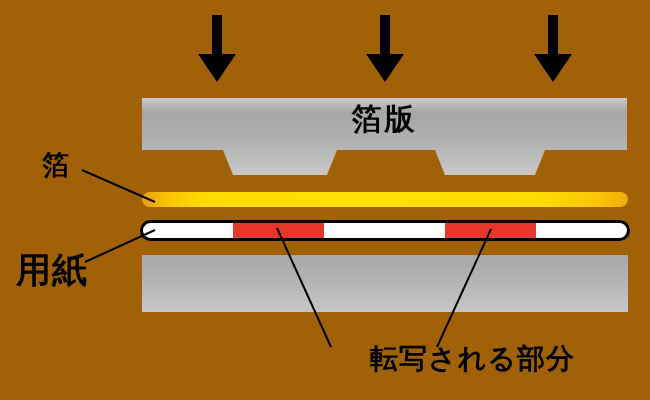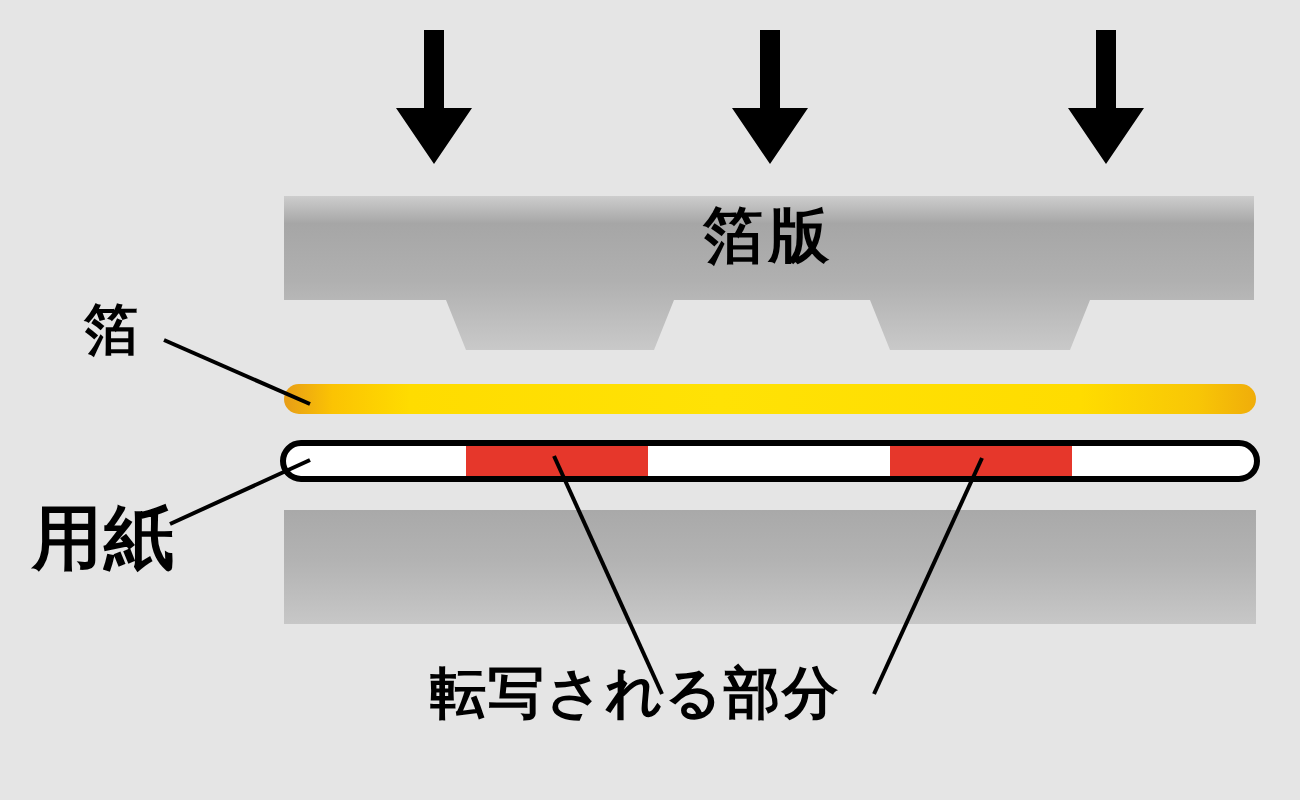--- a/index.html
+++ b/index.html
@@ -1,18 +1,18 @@
 <!DOCTYPE html>
 <html><head>
 <meta charset="utf-8">
 <style>
   html,body{margin:0;padding:0;background:#ffffff;}
   body{font-family:"Liberation Sans","DejaVu Sans",sans-serif;}
   #canvas{
-    position:relative;width:650px;height:400px;background:#e5e5e5;
+    position:relative;width:650px;height:400px;background:#a16207;
     overflow:hidden;
   }
   .abs{position:absolute;}
 
   
   #plate-svg{position:absolute;left:0;top:0;z-index:1;}
   #overlay-svg{position:absolute;left:0;top:0;z-index:5;pointer-events:none;}
 
   
   #foil{
@@ -38,21 +38,21 @@
   }
 
   
   .jp-label{
     color:#000;font-weight:600;line-height:1.05;white-space:nowrap;z-index:6;
   }
   #plate-label{left:142px;top:103px;width:485px;text-align:center;
     font-size:30px;letter-spacing:3px;}
   #foil-label{left:42px;top:151px;font-size:27px;}
   #paper-label{left:16px;top:252px;font-size:35px;letter-spacing:1px;}
-  #transfer-label{left:215px;top:332px;width:360px;text-align:left;
+  #transfer-label{left:215px;top:344px;width:360px;text-align:right;
     font-size:28px;letter-spacing:1px;}
 </style>
 </head>
 <body>
 
 <div id="canvas">
 
   <svg id="plate-svg" width="650" height="400" viewBox="0 0 650 400">
     <defs>
       <linearGradient id="plateGrad" x1="0" y1="0" x2="0" y2="1">

